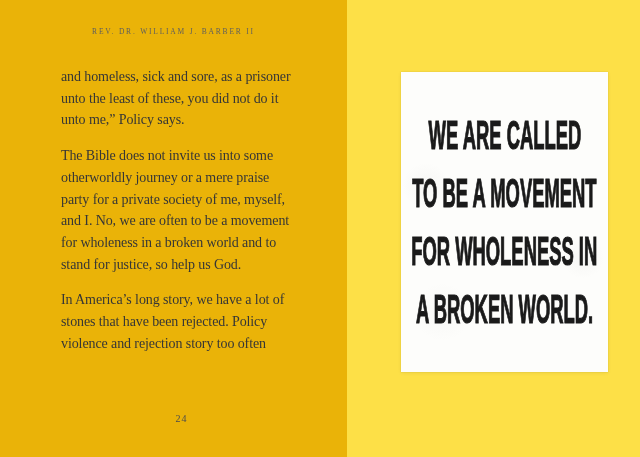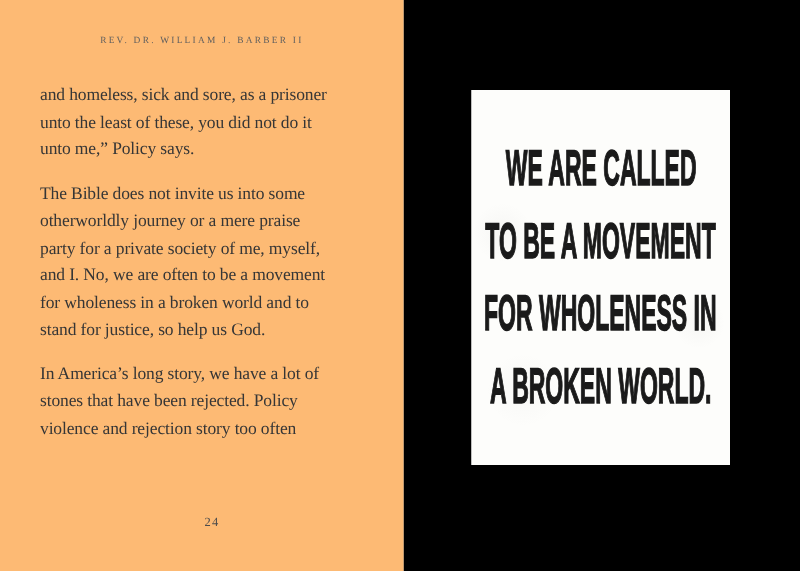--- a/index.html
+++ b/index.html
@@ -4,57 +4,58 @@
 <style>
   html, body { margin: 0; padding: 0; background: #ffffff; }
   .spread {
     width: 640px; height: 457px;
     display: flex;
     overflow: hidden;
     font-family: "Liberation Serif", serif;
   }
   .left-page {
     width: 323px; height: 100%;
-    background: #fdba74;
+    background: #eab308;
     position: relative;
     flex: 0 0 auto;
+    padding-left: 24px;
   }
   .running-head {
     position: absolute;
     top: 27px; left: 0; right: 0;
     text-align: center;
     font-family: "Liberation Serif", serif;
     font-size: 7.5px;
     letter-spacing: 1.8px;
     color: #5e5e5e;
     text-transform: uppercase;
   }
   .body-text {
     position: absolute;
-    top: 66px; left: 32px; right: 16px;
+    top: 66px; left: 61px; right: 16px;
     color: #363636;
   }
   .paragraph { margin: 0 0 14px 0; }
   .text-line {
     font-size: 14px;
     line-height: 21.7px;
     letter-spacing: -0.1px;
     white-space: nowrap;
   }
   .page-number {
     position: absolute;
     bottom: 33px; left: 16px; right: 0;
     text-align: center;
     font-size: 10px;
     letter-spacing: 1px;
     color: #4c4c4c;
   }
   .right-page {
     flex: 1 1 auto;
-    background: #000000;
+    background: #fde047;
     position: relative;
     padding-left: 12px;
   }
   .poster-card {
     position: absolute;
     left: 54px; top: 72px;
     width: 207px; height: 300px;
     background: #fdfdfb;
     background-image:
       radial-gradient(circle at 12% 38%, rgba(120,120,120,0.05), transparent 9%),

